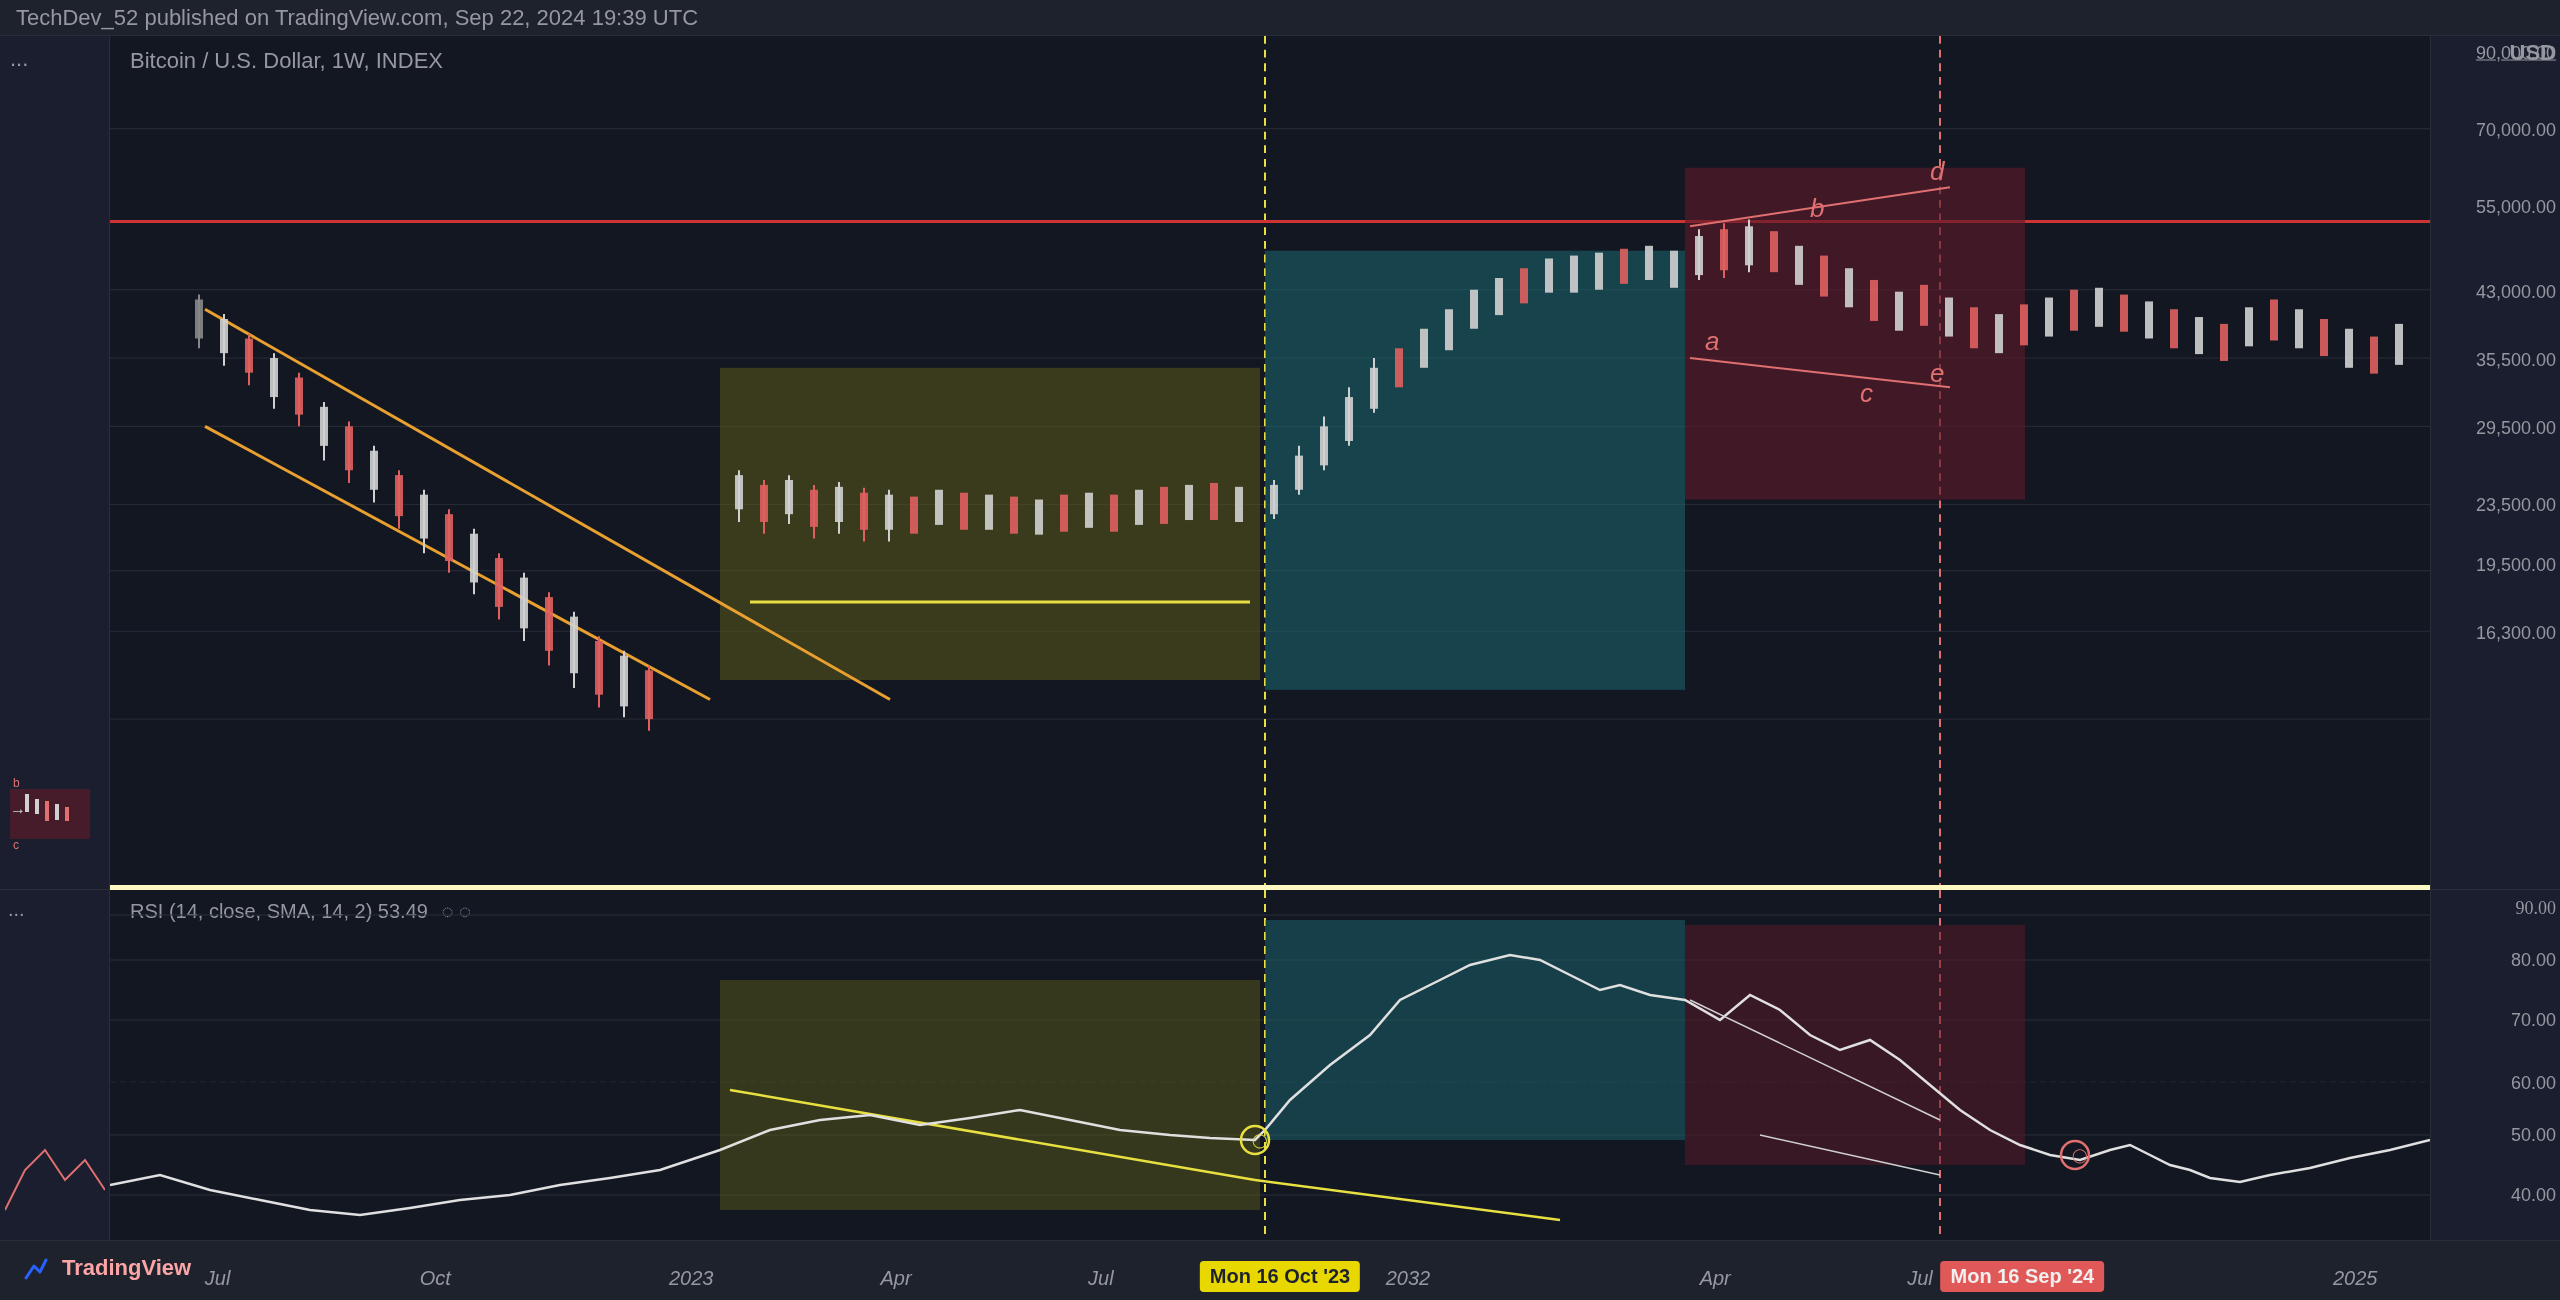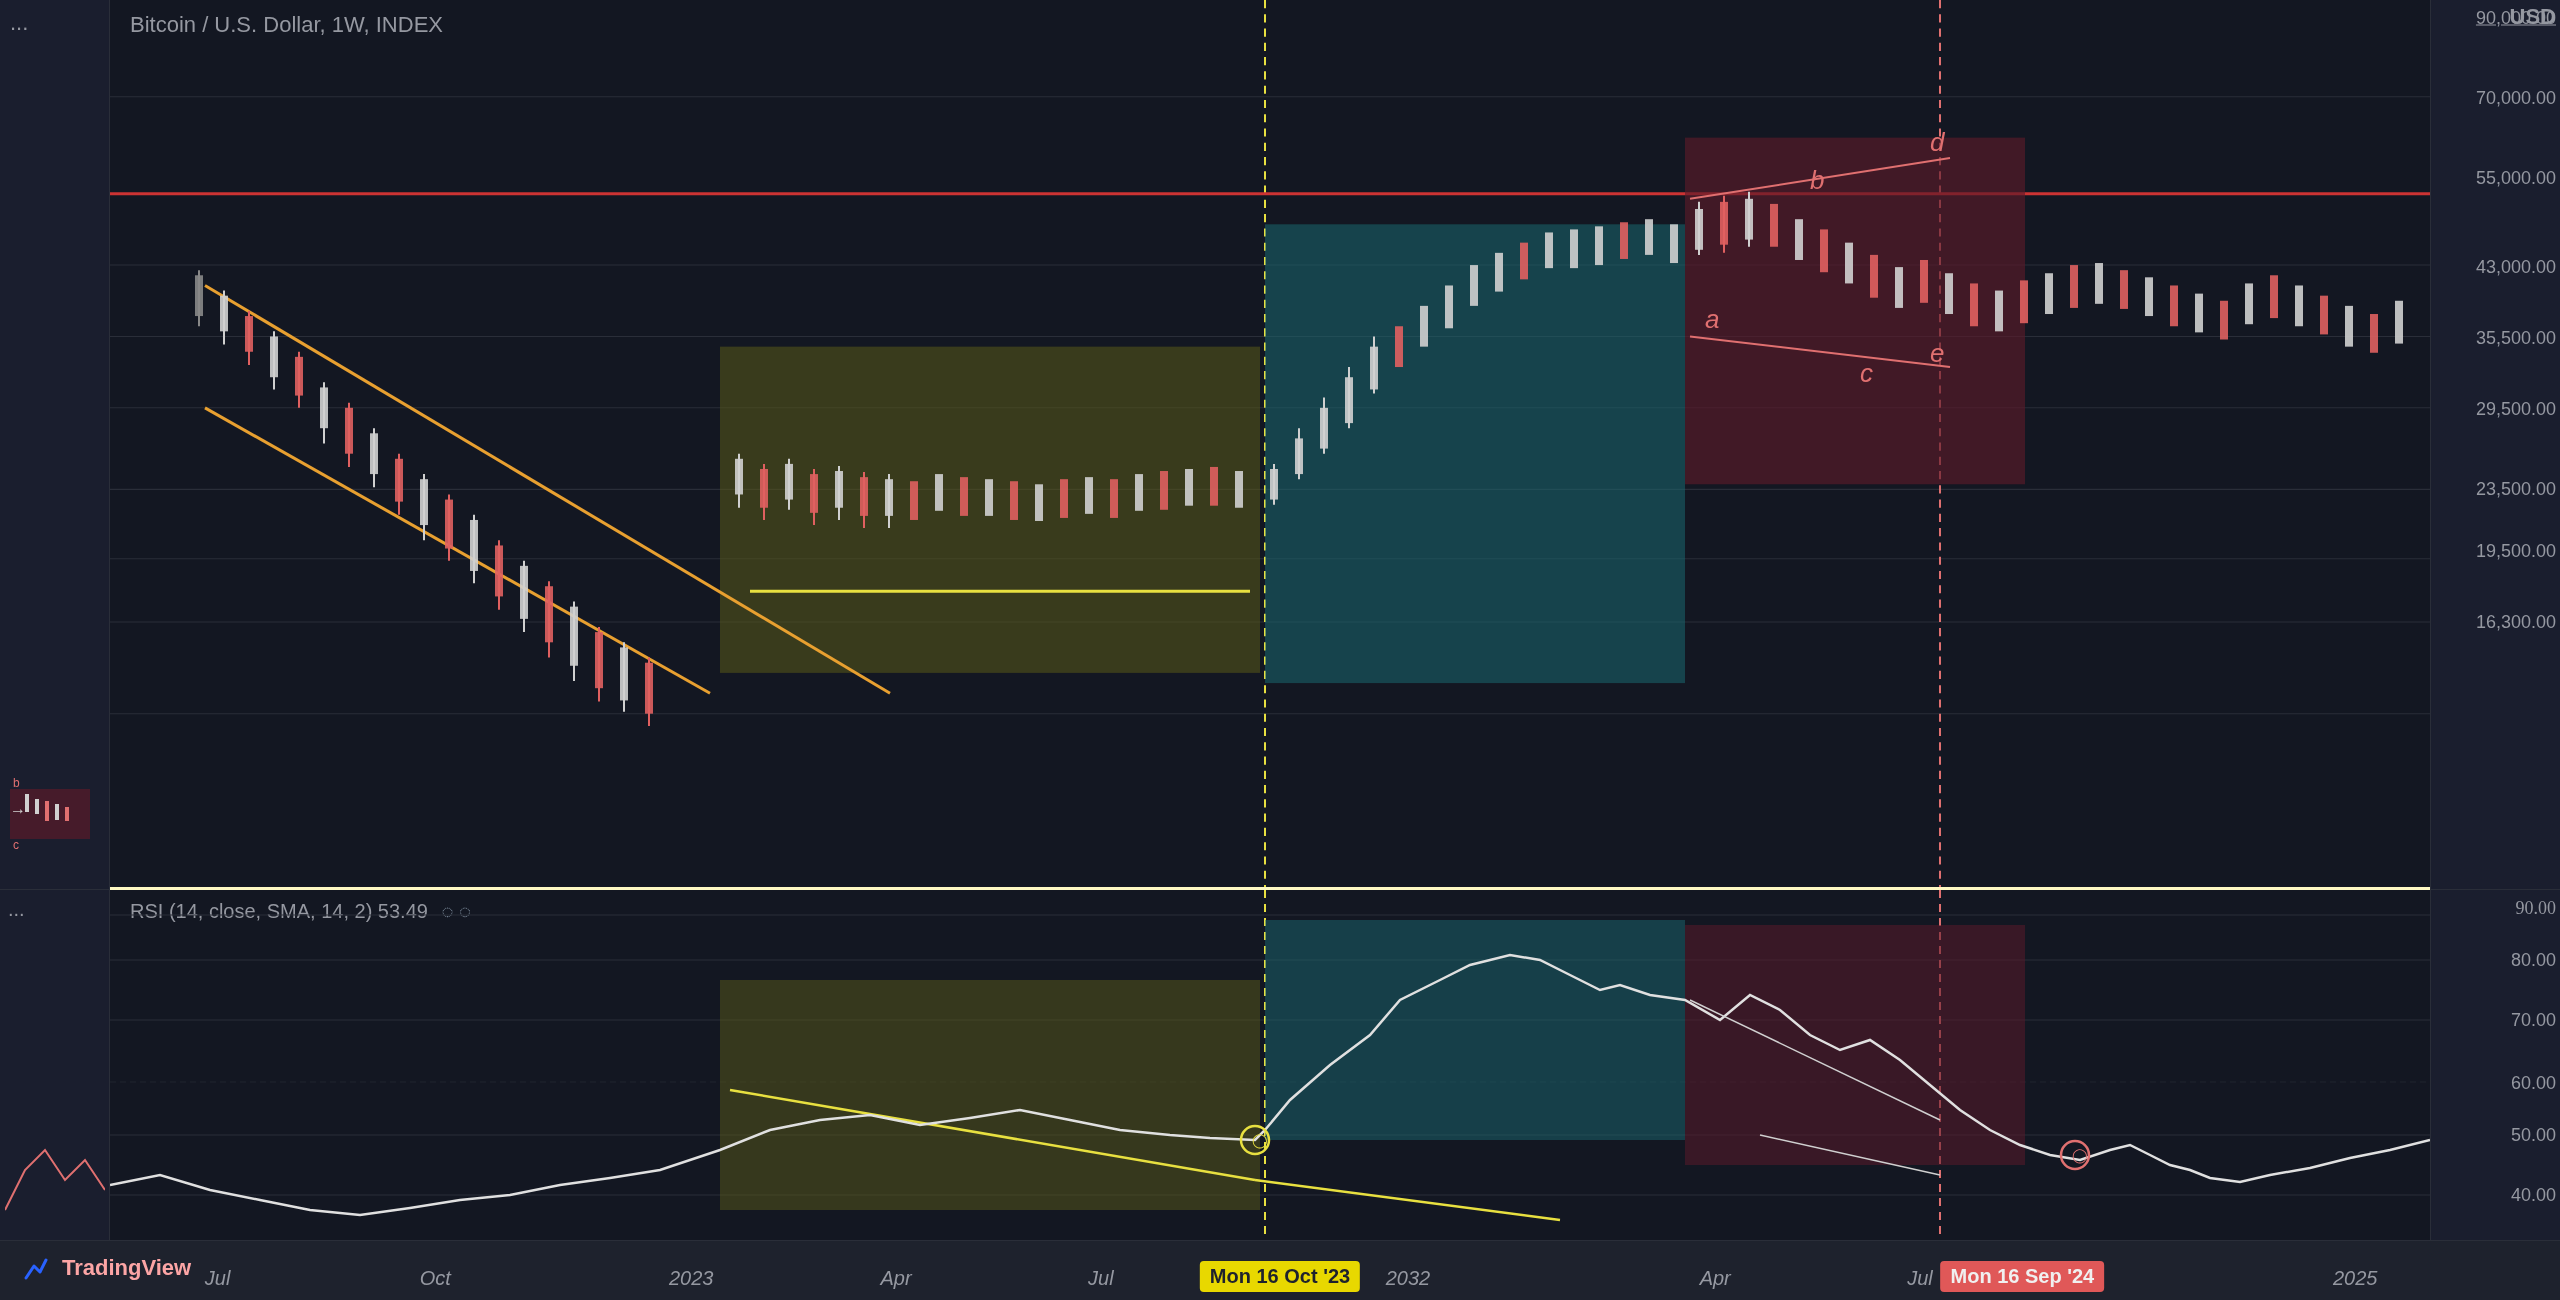--- a/index.html
+++ b/index.html
@@ -63,21 +63,21 @@
       flex: 1;
       position: relative;
       overflow: hidden;
       display: flex;
       flex-direction: column;
     }
 
     .price-chart {
       flex: 1;
       position: relative;
-      border-bottom: 3px solid #fef9c3;
+      border-bottom: 5px solid #fef9c3;
       overflow: hidden;
     }
 
     .rsi-chart {
       height: 350px;
       position: relative;
       overflow: hidden;
     }
 
     .right-axis {
@@ -179,20 +179,23 @@
       font-size: 22px;
       color: #9598a1;
       cursor: pointer;
     }
   </style>
 </head>
 <body>
 
 <div class="chart-container">
 
+  <div class="top-bar">
+    <span>TechDev_52 published on TradingView.com, Sep 22, 2024 19:39 UTC</span>
+  </div>
 
   <div class="chart-area">
 
     <div class="left-panel">
       <div class="left-panel-top">
         <div class="dots-menu">...</div>
 
         <svg style="position:absolute;bottom:20px;left:5px;right:5px;width:100px;height:140px;" viewBox="0 0 100 140">
 
           <rect x="5" y="60" width="80" height="50" fill="#5a1a2a" opacity="0.7"></rect>

